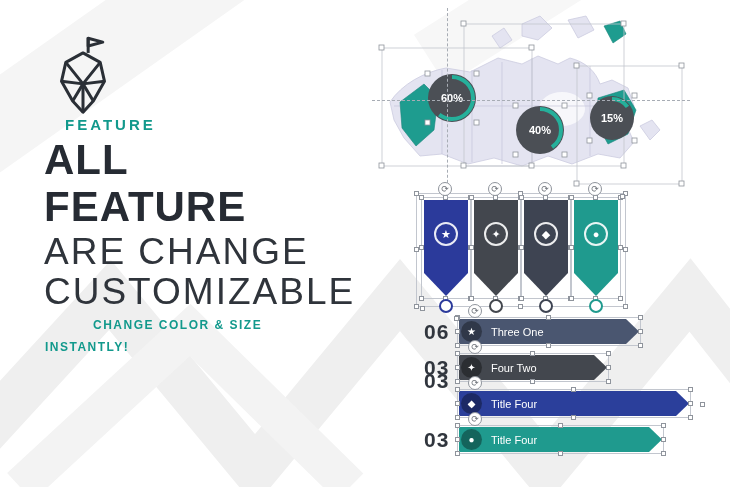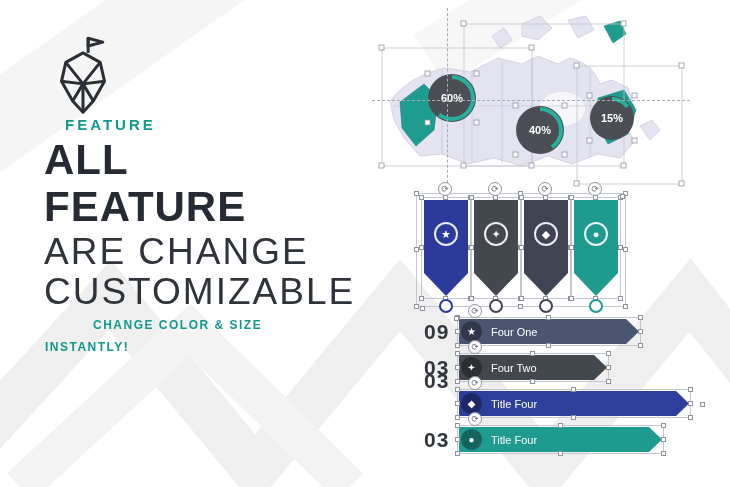--- a/index.html
+++ b/index.html
@@ -248,34 +248,34 @@
     <i class="hdl hdl-s"></i>
     <i class="hdl hdl-sw"></i>
     <i class="hdl hdl-w"></i>
   </div>
 
 <span class="tip-icon t-0"></span>
 <span class="tip-icon t-1"></span>
 <span class="tip-icon t-2"></span>
 <span class="tip-icon t-3"></span>
 
-<div class="lnum n1">09</div>
+<div class="lnum n1">06</div>
 <div class="lnum n2">03</div>
 <div class="lnum n3">03</div>
 <div class="lnum n4">03</div>
 
 <span class="rot" style="left:468px;top:304px;">⟳</span>
 <span class="rot" style="left:468px;top:340px;">⟳</span>
 <span class="rot" style="left:468px;top:376px;">⟳</span>
 <span class="rot" style="left:468px;top:412px;">⟳</span>
 
 <div class="bar-wrap r1" data-handles="true">
   <div class="bar c1">
     <span class="icirc">★</span>
-    <span class="btitle">Four One</span>
+    <span class="btitle">Three One</span>
   </div>
 <i class="hdl hdl-nw"></i>
     <i class="hdl hdl-n"></i>
     <i class="hdl hdl-ne"></i>
     <i class="hdl hdl-e"></i>
     <i class="hdl hdl-se"></i>
     <i class="hdl hdl-s"></i>
     <i class="hdl hdl-sw"></i>
     <i class="hdl hdl-w"></i>
   </div>

